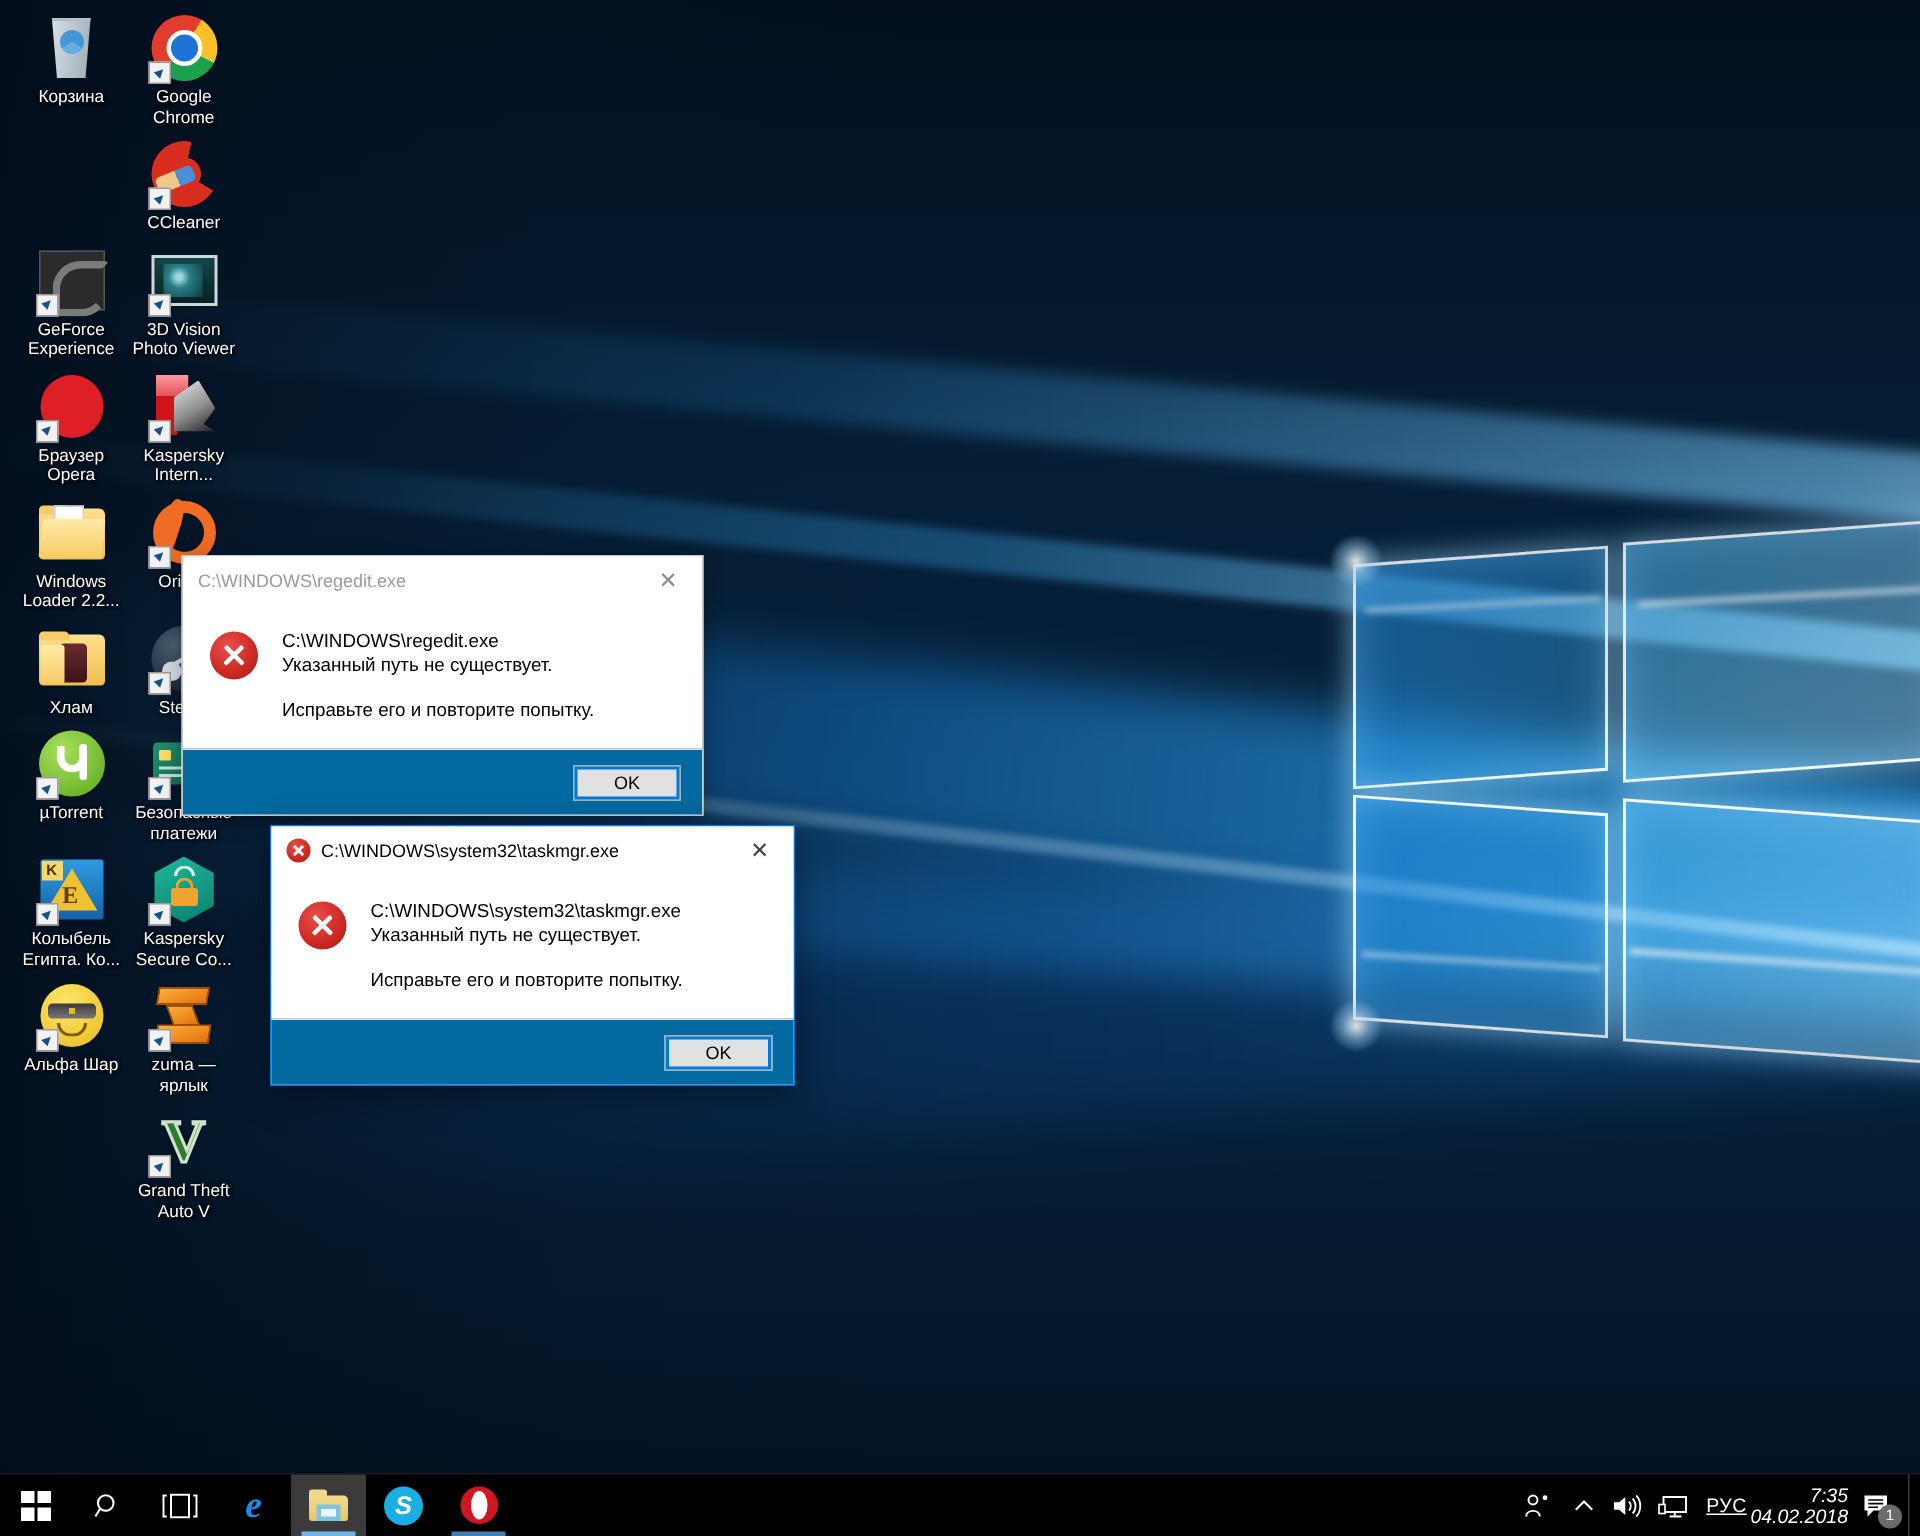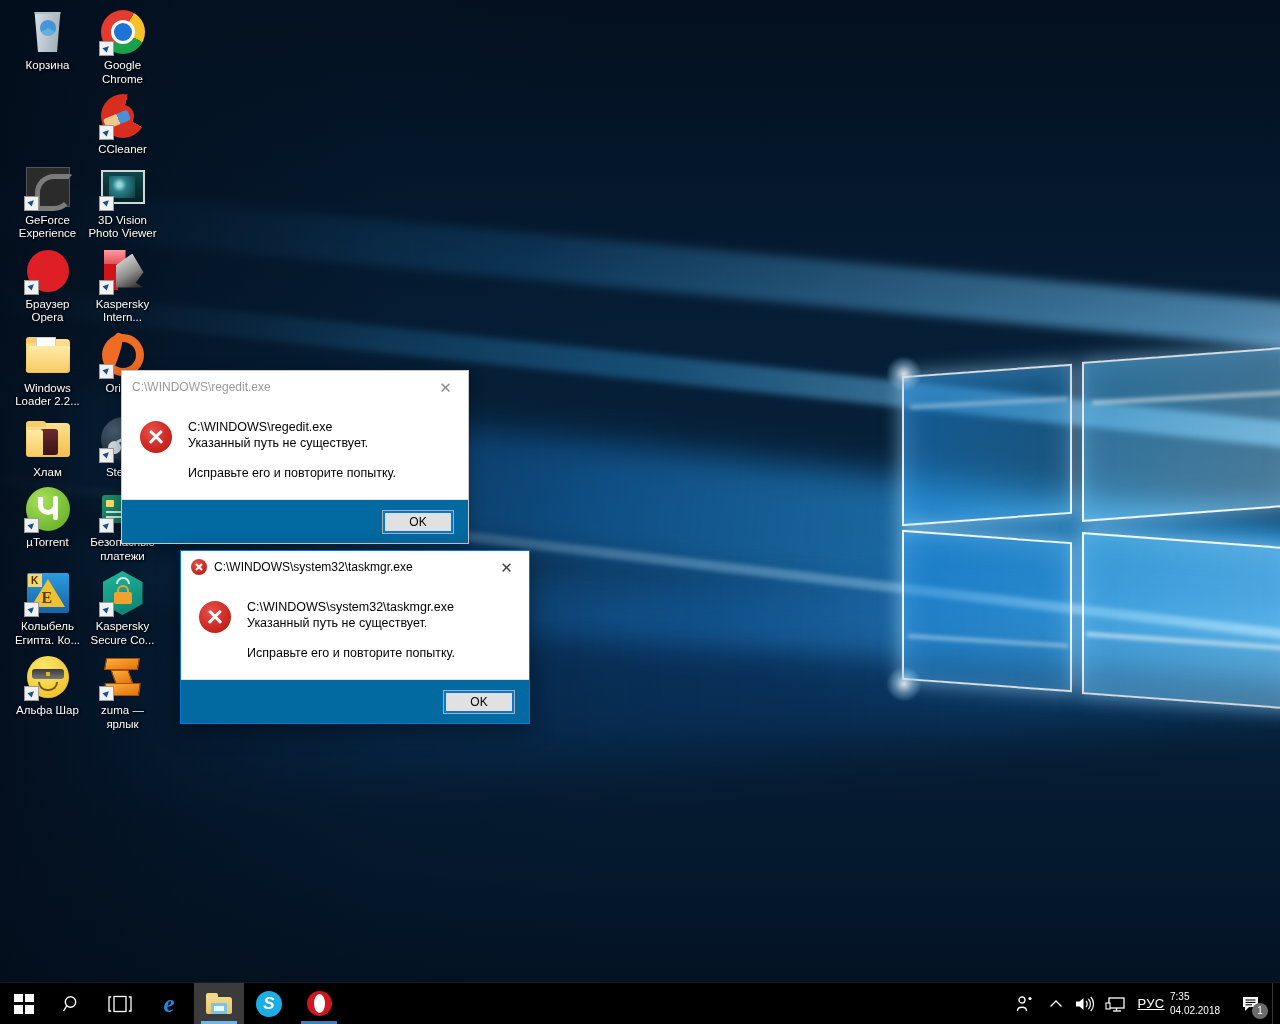--- a/index.html
+++ b/index.html
@@ -337,22 +337,22 @@
   .tray-item {
     height:42px; display:flex; align-items:center; justify-content:center;
     color:#ffffff; cursor:default;
   }
   .tray-people { width:34px; }
   .tray-chev   { width:28px; font-size:12px; }
   .tray-vol    { width:30px; }
   .tray-net    { width:32px; }
   .tray-lang   { width:38px; font-size:13px; letter-spacing:.3px;text-decoration:underline; }
   .tray-clock  {
-    width:62px; flex-direction:column; align-items:flex-start; justify-content:center;
-    font-size:10px; line-height:14px; color:#fff;
+    width:62px; flex-direction:column; align-items:flex-end; justify-content:center;
+    font-size:13px; line-height:14px; color:#fff;font-style:italic;
   }
   .tray-notif  { width:40px; position:relative; }
 
   .people-svg, .chev-svg, .vol-svg, .net-svg, .notif-svg { display:block; }
   .notif-badge {
     position:absolute; right:4px; bottom:6px;
     width:16px;height:16px;border-radius:50%;
     background:#6b6b6b; color:#fff; font-size:10px;
     display:flex;align-items:center;justify-content:center;
   }
@@ -586,20 +586,28 @@
               <i class="z3"></i>
             </div>
           <div class="shortcut"></div>
         </div>
         <div class="di-label">zuma —
 ярлык</div>
       </div>
     </div>
 
     <div class="icon-row">
+      <div class="desk-icon">
+        <div class="di-img">
+          <div class="gtav"></div>
+          <div class="shortcut"></div>
+        </div>
+        <div class="di-label">Grand Theft
+Auto V</div>
+      </div>
     </div>
 
   </div>
 
   <div class="dialog inactive" style="left:121px; top:370px; width:348px;">
     <div class="dlg-title">
       <div class="dlg-title-text">C:\WINDOWS\regedit.exe</div>
       <div class="dlg-close">✕</div>
     </div>
     <div class="dlg-body">

